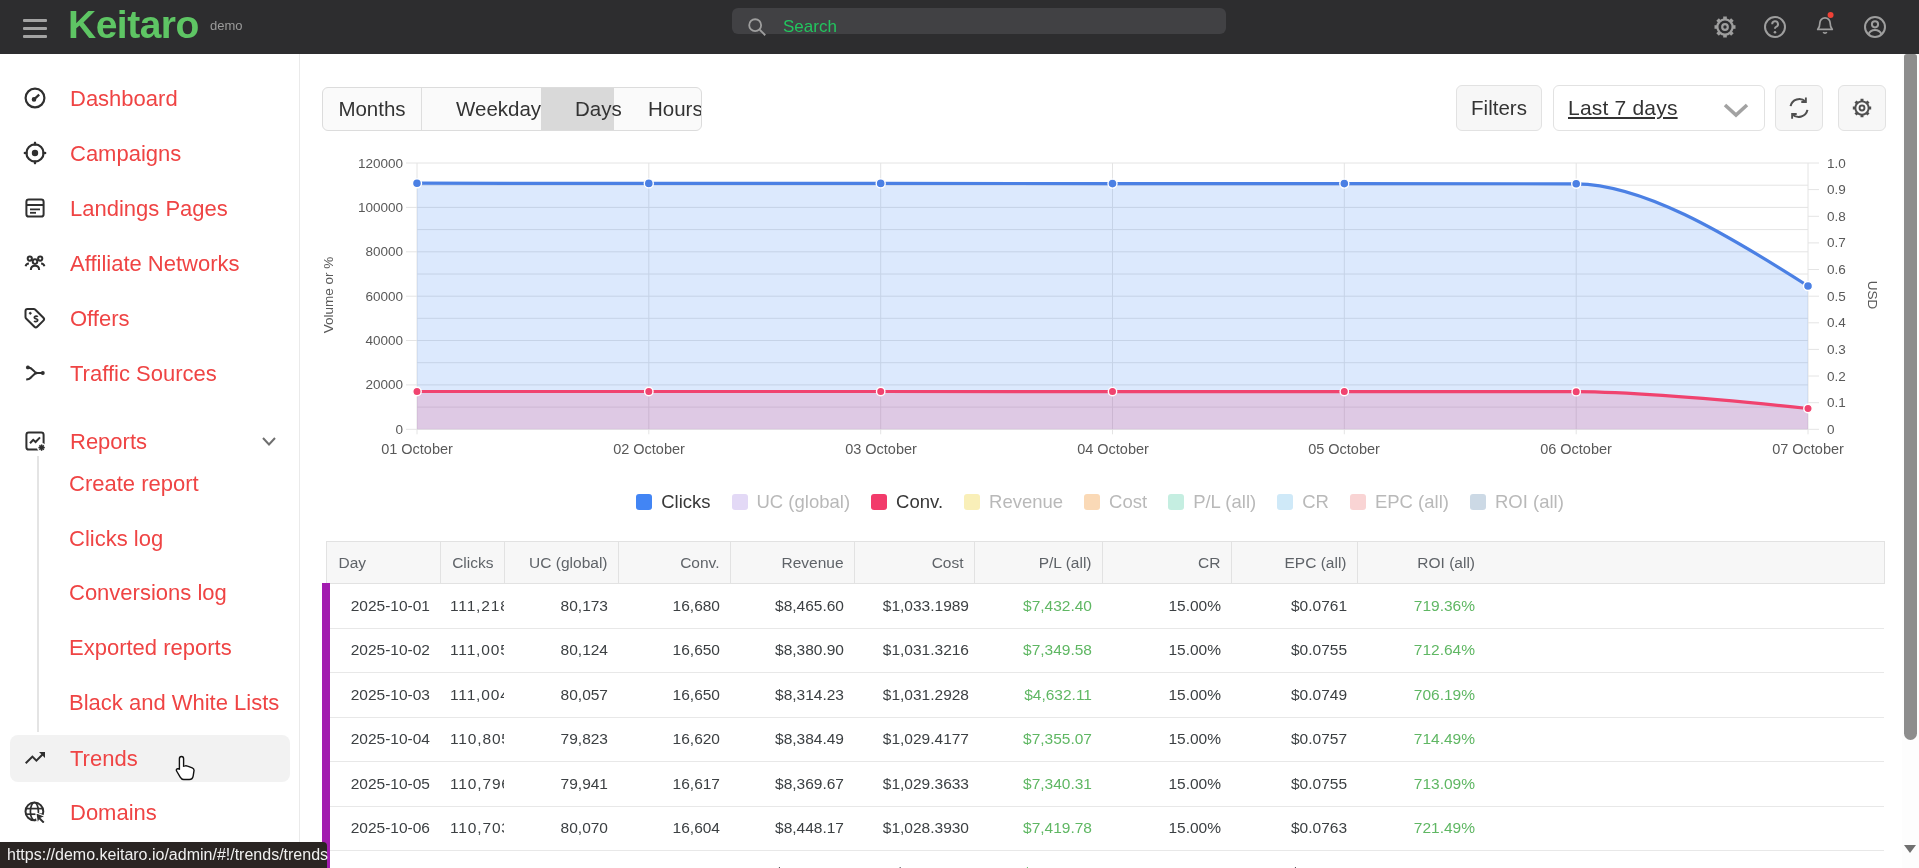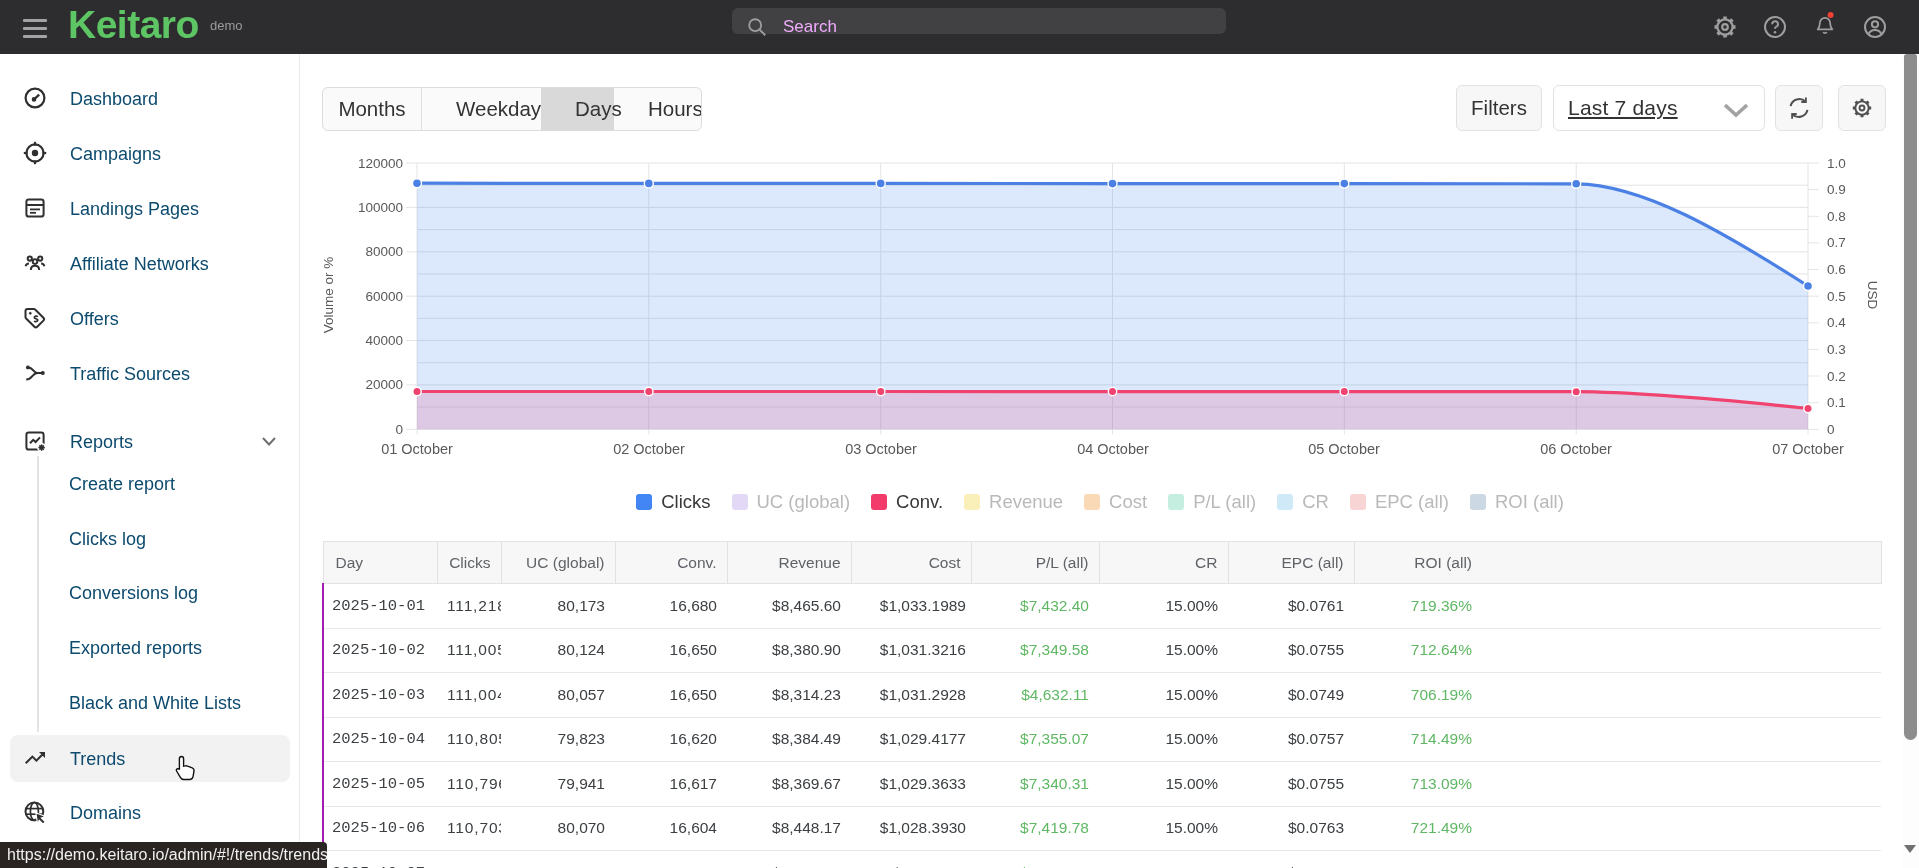--- a/index.html
+++ b/index.html
@@ -6,31 +6,31 @@
 html,body { width:1919px; height:868px; overflow:hidden; background:#fff;
   font-family:"Liberation Sans", sans-serif; }
 
 #topbar { position:absolute; left:0; top:0; width:1919px; height:54px; background:#2d2d2f; }
 #burger { position:absolute; left:23px; top:19px; width:24px; height:18px; }
 #burger div { height:3px; background:#a3a3a3; margin-bottom:5px; border-radius:1px; }
 #logo { position:absolute; left:68px; top:3px; font-size:39px; font-weight:bold;
   color:#5ec564; letter-spacing:-0.5px; }
 #demo { position:absolute; left:210px; top:18px; font-size:13px; color:#9a9a9a; }
 #search { position:absolute; left:732px; top:8px; width:494px; height:26px; background:#414144;
-  border-radius:6px; color:#f0abfc; font-size:17px; line-height:38px; }
+  border-radius:6px; color:#22c55e; font-size:17px; line-height:38px; }
 #search span { margin-left:51px; }
 #topicons { position:absolute; right:0; top:0; height:54px; }
 .topicon { position:absolute; top:15px; width:24px; height:24px; }
 
 #sidebar { position:absolute; left:0; top:54px; width:300px; height:814px; background:#fff;
   border-right:1px solid #eaeaea; }
 .mitem { position:absolute; left:0; width:300px; height:55px; }
 .mitem .mico { position:absolute; left:23px; top:15px; width:24px; height:24px; }
 .mitem .mtxt { position:absolute; left:70px; top:50%; transform:translateY(-50%);
-  font-size:18px; color:#0c4a6e; white-space:nowrap; }
+  font-size:22px; color:#ef4444; white-space:nowrap; }
 .sub .mtxt { left:69px; }
 #subline { position:absolute; left:37px; top:402px; width:2px; height:276px; background:#e4e4e4; }
 #trendshl { position:absolute; left:10px; top:681px; width:280px; height:47px;
   background:#f2f2f2; border-radius:8px; }
 .chev { position:absolute; right:24px; top:23px; }
 
 #content { position:absolute; left:301px; top:54px; width:1601px; height:814px; background:#fff; }
 
 #tabs { position:absolute; left:21px; top:33px; height:44px; display:flex;
   border:1px solid #dcdcdc; border-radius:6px; overflow:hidden; background:#fafafa; }
@@ -57,21 +57,21 @@
 #tbl { position:absolute; left:21px; top:487px; width:1558px; border-collapse:collapse;
   table-layout:fixed; font-size:15.5px; color:#3c4043; }
 #tbl th { height:42px; background:#f7f7f7; font-weight:normal; color:#5f6368;
   border:1px solid #e2e2e2; border-left:none; text-align:right; padding-right:10px;
   white-space:nowrap; overflow:hidden; }
 #tbl th:first-child { border-left:1px solid #e2e2e2; text-align:left; padding-left:12px; }
 #tbl th.nr { border-right:none; }
 #tbl th.nl { border-left:none; }
 #tbl td { height:44.5px; border-bottom:1px solid #e8e8e8; text-align:right; padding-right:10px;
   white-space:nowrap; overflow:hidden; }
-#tbl td:first-child { border-left:2px solid #a21caf; text-align:left; padding-left:8px;font-family:Liberation Mono, monospace; }
+#tbl td:first-child { border-left:8px solid #a21caf; text-align:right; padding-left:8px; }
 #tbl td.lft { text-align:left; padding-left:10px; padding-right:0; letter-spacing:0.85px; }
 #tbl td.grn { color:#5fb763; }
 #tbl td.cst { padding-right:5px; }
 #tbl tr.part td { height:44.5px; }
 
 #sbtrack { position:absolute; left:1902px; top:54px; width:17px; height:814px; background:#fdfdfd; }
 #sbthumb { position:absolute; left:2px; top:0; width:13px; height:686px; background:#8d8d8d;
   border-radius:3px 3px 7px 7px; }
 #sbarrow { position:absolute; left:2px; top:791px; width:0; height:0;
   border-left:6px solid transparent; border-right:6px solid transparent; border-top:8px solid #707070; }

